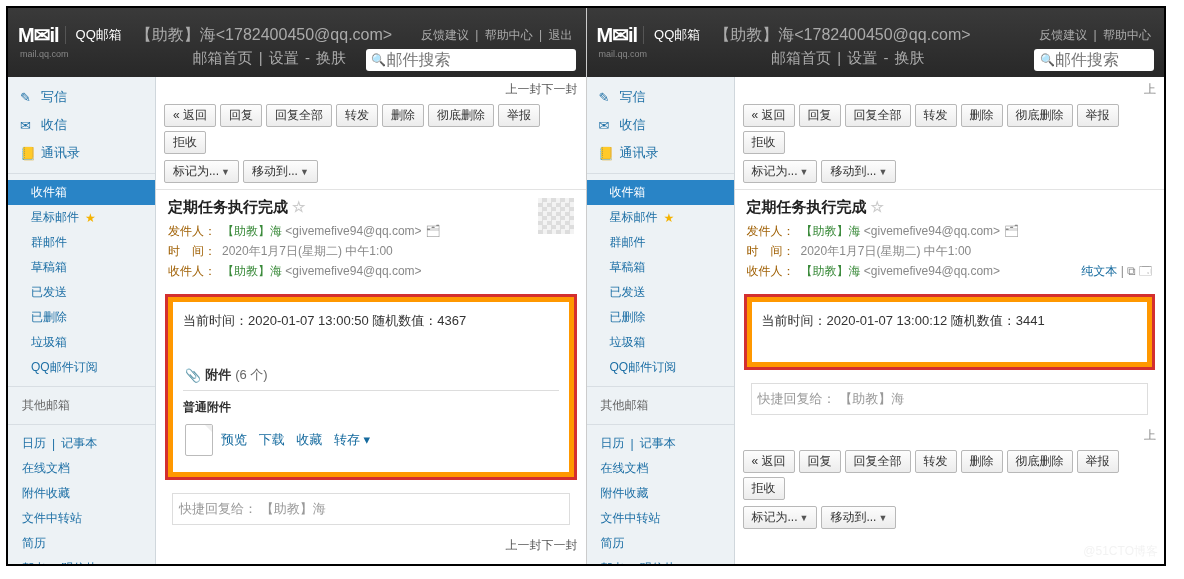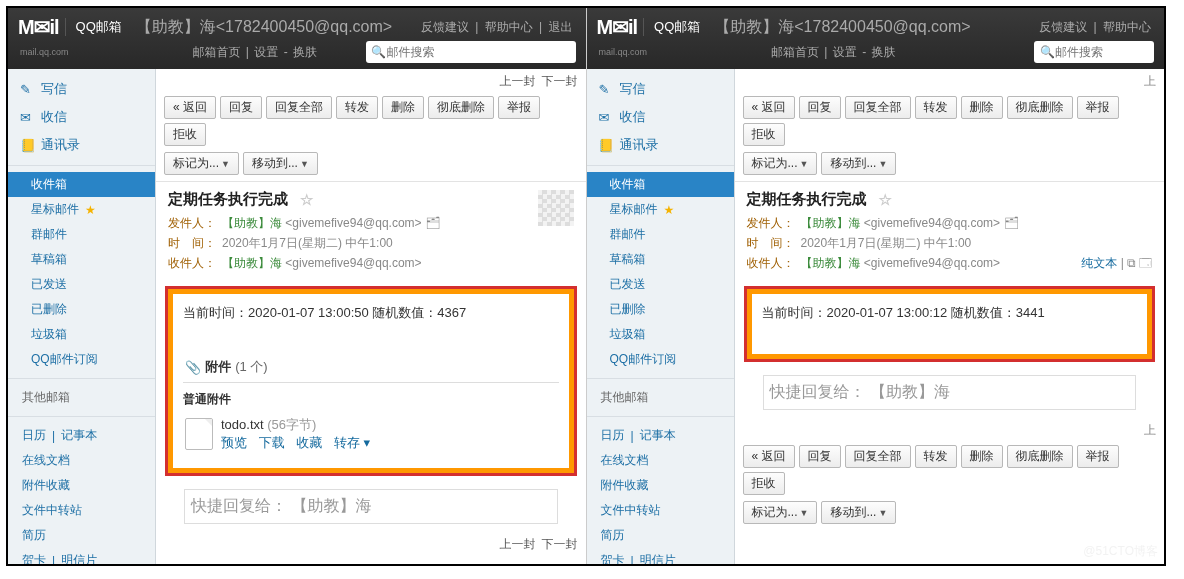--- a/index.html
+++ b/index.html
@@ -1,72 +1,72 @@
 <!DOCTYPE html>
 <html><head>
 <meta charset="utf-8">
 <style>
 *{box-sizing:border-box;margin:0;padding:0;font-family:"Microsoft YaHei",Arial,sans-serif}
 body{background:#fff;width:1184px;height:579px;overflow:hidden}
 .outer{border:2px solid #000;width:1160px;height:560px;margin:6px;display:flex;position:relative}
 .pane{flex:1;display:flex;flex-direction:column;overflow:hidden;background:#fff}
 .pane.left{border-right:1px solid #ccc}
-.hdr{background:linear-gradient(#3a3a3a,#282828);color:#ccc;font-size:12px;padding:8px 0 0 0}
+.hdr{background:linear-gradient(#3a3a3a,#282828);color:#ccc;font-size:12px;padding:16px 0 0 0}
 .hdr-top{display:flex;align-items:center;padding:0 10px;height:22px}
 .logo{display:flex;align-items:center;gap:2px}
 .logo-m{font-size:20px;font-weight:bold;color:#fff;letter-spacing:-1px}
 .logo-qq{color:#fff;font-size:13px;margin-left:4px}
 .logo-sub{color:#888;font-size:9px;margin-left:2px}
 .hdr-user{margin-left:14px;color:#aaa;font-size:16px}
 .hdr-right{margin-left:auto;color:#aaa;font-size:12px}
 .hdr-right a{color:#aaa;text-decoration:none;margin:0 3px}
-.hdr-bot{display:flex;align-items:center;padding:3px 10px 6px 10px}
-.hdr-links{color:#aaa;font-size:12px;margin-left:122px}
+.hdr-bot{display:flex;align-items:flex-start;padding:3px 10px 6px 10px}
+.hdr-links{color:#aaa;font-size:15px;margin-left:122px}
 .hdr-links a{color:#aaa;text-decoration:none;margin:0 2px}
 .search{margin-left:auto;display:flex;align-items:center;background:#fff;border-radius:3px;height:22px;width:210px;padding:0 6px;color:#999}
-.search input{border:none;outline:none;font-size:12px;width:170px;color:#14532d}
+.search input{border:none;outline:none;font-size:16px;width:170px;color:#14532d}
 .body{display:flex;flex:1;overflow:hidden}
 .sidebar{width:148px;background:#edf2f5;border-right:1px solid #d0d7dc;font-size:12px;padding-top:6px;overflow:hidden}
 .sb-item{display:flex;align-items:center;padding:4px 8px 4px 23px;color:#1d6fa5;cursor:pointer;gap:6px}
 .sb-item.big{font-size:13px;padding:5px 8px 5px 12px}
 .sb-item.active{background:#2984c6;color:#fff}
 .sb-item .star{color:#f5b301}
 .sb-sep{border-top:1px solid #d8dee3;margin:6px 0}
 .sb-group{color:#666;padding:4px 14px}
 .sb-item.sub{padding-left:14px;color:#1d6fa5}
 .ic{width:15px;height:15px;display:inline-block}
 .main{flex:1;background:#fff;display:flex;flex-direction:column;overflow:hidden;font-size:12px;color:#333}
-.nav{padding:4px 8px;color:#888;display:flex;align-items:center;gap:6px}
+.nav{padding:4px 8px;color:#888;display:flex;align-items:center;gap:0}
 .nav .spacer{flex:1}
 .nav a{color:#555;text-decoration:none}
 .btnbar{padding:2px 8px 6px 8px;display:flex;flex-wrap:wrap;gap:4px;align-items:center}
 .btn{background:linear-gradient(#fdfdfd,#ececec);border:1px solid #b8b8b8;border-radius:2px;padding:2px 8px;font-size:12px;color:#333;cursor:pointer;display:inline-flex;align-items:center;gap:2px}
 .btn .tri{font-size:9px;color:#555}
 .msg{padding:8px 12px;border-top:1px solid #e3e3e3}
-.subject{font-size:15px;font-weight:bold;color:#222;display:flex;align-items:flex-end;gap:12px}
+.subject{font-size:15px;font-weight:bold;color:#222;display:flex;align-items:flex-start;gap:4px}
 .subject .star-o{color:#ccc}
 .meta{color:#888;font-size:12px;line-height:20px;margin-top:4px}
 .meta .lbl{color:#a16207;margin-right:6px}
 .meta a{color:#156a9e;text-decoration:none}
 .meta .green{color:#3a8a3a}
 .meta .small-ic{color:#888;margin-left:4px}
 .msg-tools{float:right;color:#888}
 .msg-tools a{color:#156a9e;text-decoration:none}
 .content-box{margin:8px 12px;border:5px solid #ff9800;outline:3px solid #d32f2f;padding:10px;min-height:70px;font-size:13px}
 .content-left{min-height:180px}
 .attach-hdr{display:flex;align-items:center;gap:4px;color:#333;font-weight:bold;font-size:13px;padding:6px 2px;border-bottom:1px solid #ddd;margin-bottom:6px}
 .attach-hdr .cnt{font-weight:normal;color:#666}
 .attach-sub{font-size:12px;color:#333;padding:2px 0;font-weight:bold}
 .attach-file{display:flex;align-items:center;gap:8px;padding:6px 2px}
 .file-ic{width:28px;height:32px;border:1px solid #bbb;background:#fff;position:relative;border-radius:2px}
 .file-ic::before{content:"";position:absolute;right:0;top:0;border-top:7px solid #eee;border-left:7px solid transparent}
 .attach-file .fn{color:#333}
 .attach-file .sz{color:#999}
 .attach-acts a{color:#156a9e;text-decoration:none;margin-right:8px}
-.reply-bar{margin:8px 28px;border:1px solid #ddd;padding:6px;color:#999;font-size:16px}
+.reply-bar{margin:8px 16px;border:1px solid #ddd;padding:6px;color:#999;font-size:13px}
 .mosaic{width:36px;height:36px;background:repeating-conic-gradient(#ddd 0 25%,#f3f3f3 0 50%) 0 0/9px 9px;float:right}
 .wm{position:absolute;right:6px;bottom:4px;color:#ccc;font-size:11px}
 .wm-blog{opacity:.25;font-size:12px}
 </style>
 </head>
 <body>
 
 <div class="outer">
 
   <div class="pane left">
@@ -185,27 +185,26 @@
             <div><span class="lbl">时　间：</span><span>2020年1月7日(星期二) 中午1:00</span></div>
             <div><span class="lbl">收件人：</span><a class="green">【助教】海</a> <span>&lt;givemefive94@qq.com&gt;</span></div>
           </div>
         </div>
         <div class="content-box content-left">
           <div>当前时间：2020-01-07 13:00:50 随机数值：4367</div>
           <br><br>
           <div class="attach-hdr">
               <span>📎</span>
               <span>附件</span>
-              <span class="cnt">(1 个)</span>
+              <span class="cnt">(6 个)</span>
             </div>
           <div class="attach-sub">普通附件</div>
           <div class="attach-file">
             <div class="file-ic"></div>
             <div>
-              <div><span class="fn">todo.txt</span> <span class="sz">(56字节)</span></div>
               <div class="attach-acts">
                 <a>预览</a>
                 <a>下载</a>
                 <a>收藏</a>
                 <a><span>转存</span> ▾</a>
               </div>
             </div>
           </div>
         </div>
         <div class="reply-bar"><span>快捷回复给：</span> <span>【助教】海</span></div>

